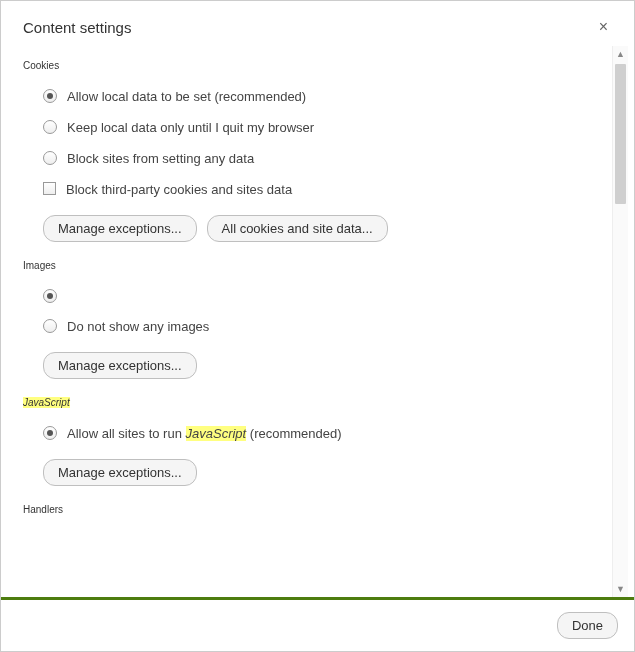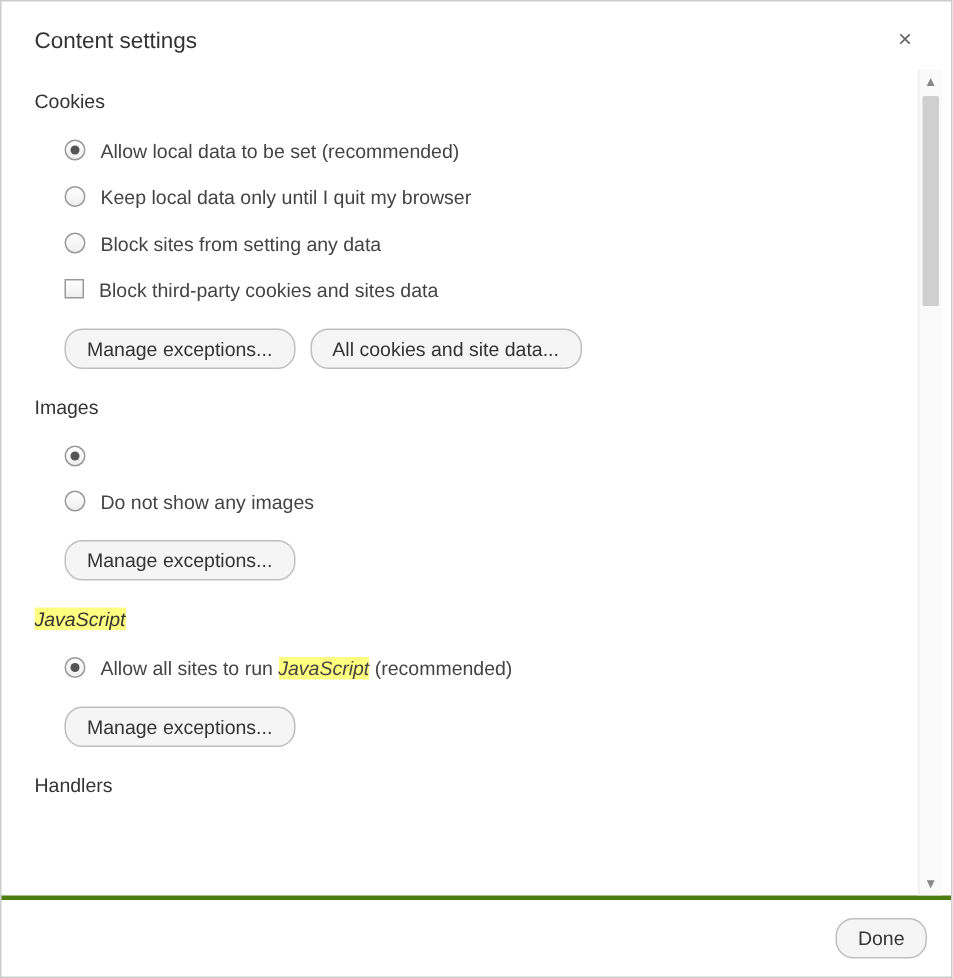--- a/index.html
+++ b/index.html
@@ -44,21 +44,21 @@
   }
   .content {
     flex: 1;
     overflow: hidden;
     padding-right: 4px;
   }
   .section {
     margin-top: 14px;
   }
   .section-title {
-    font-size: 13px;
+    font-size: 10px;
     color: #333;
     margin-bottom: 12px;
   }
   .option-row {
     display: flex;
     padding: 6px 0 6px 20px;
     margin-bottom: 4px;
   }
   .radio {
     width: 14px;

